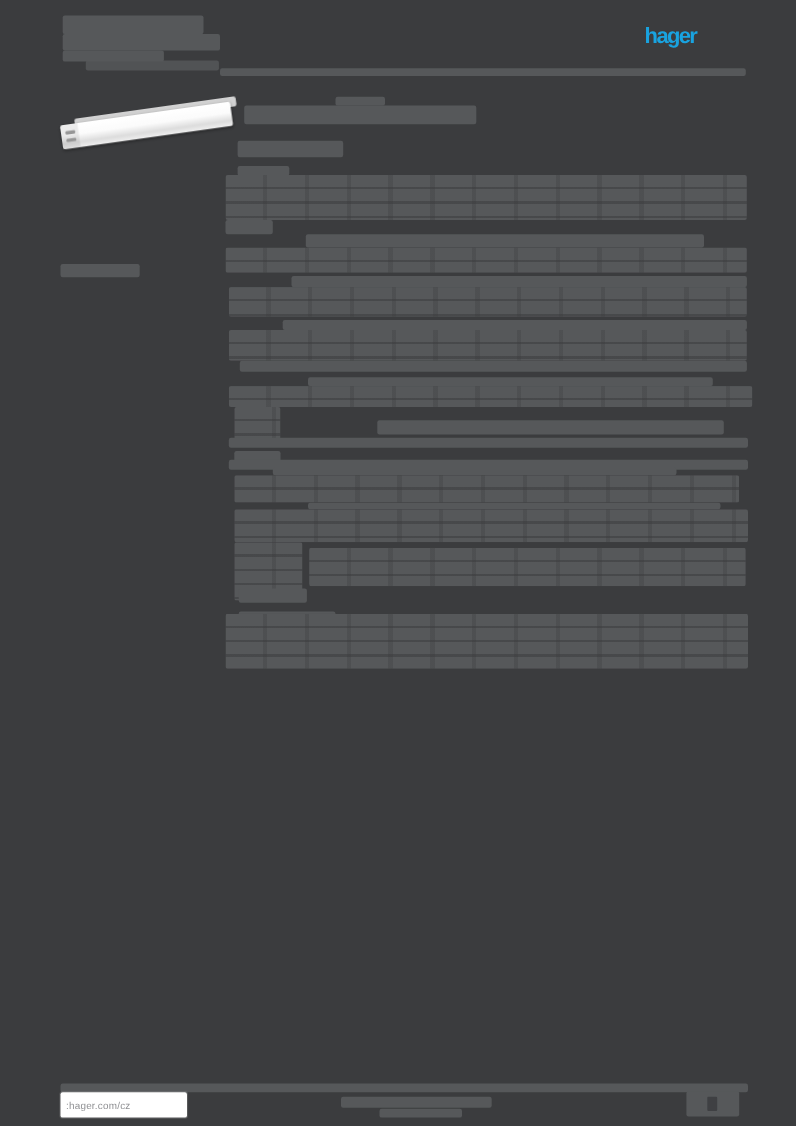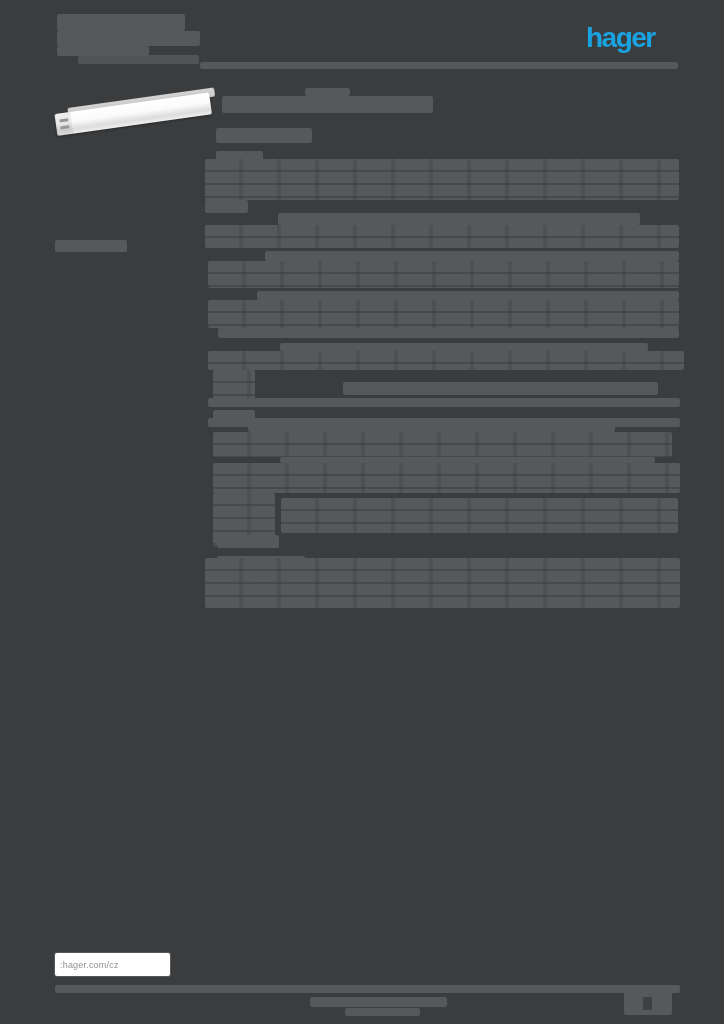--- a/index.html
+++ b/index.html
@@ -24,21 +24,21 @@
     filter:blur(0.5px);
   }
   .blk.tex{
     background-image:
       repeating-linear-gradient(180deg, rgba(59,60,62,0) 0px, rgba(59,60,62,0) 11px, rgba(59,60,62,0.55) 11px, rgba(59,60,62,0.55) 13px),
       repeating-linear-gradient(90deg, rgba(59,60,62,0) 0px, rgba(59,60,62,0) 34px, rgba(59,60,62,0.30) 34px, rgba(59,60,62,0.30) 38px);
   }
   
   .logo{
     left:586px;top:22px;
-    font-size:28px;font-weight:bold;letter-spacing:-1.5px;
+    font-size:20px;font-weight:bold;letter-spacing:-1.5px;
     color:var(--logo);
     filter:blur(0.7px);
   }
   
   .photo{left:54px;top:88px;width:164px;height:56px;}
   .photo .back{
     position:absolute;left:14px;top:20px;width:148px;height:9px;
     background:#d2d2d2;border-radius:2px;
     transform:rotate(-8deg);transform-origin:left center;
     filter:blur(0.4px);
@@ -55,21 +55,21 @@
     position:absolute;left:0;top:0;width:16px;height:22px;
     background:rgba(0,0,0,0.07);border-radius:2px 0 0 2px;
   }
   .photo .slot{
     position:absolute;left:4px;width:9px;height:3px;background:#969696;border-radius:1px;
   }
   .photo .slot.s1{top:6px;}
   .photo .slot.s2{top:13px;}
   
   .footer-link-box{
-    left:55px;top:953px;width:115px;height:23px;
+    left:55px;top:993px;width:115px;height:23px;
     background:var(--white);border-radius:2px;
     display:flex;align-items:center;
     box-shadow:0 0 0 1px rgba(255,255,255,0.15);
   }
   .footer-link-box span{
     color:var(--ftext);font-size:9px;padding-left:5px;
     letter-spacing:0.2px;filter:blur(0.3px);
   }
   .page-box{
     left:624px;top:992px;width:48px;height:23px;

